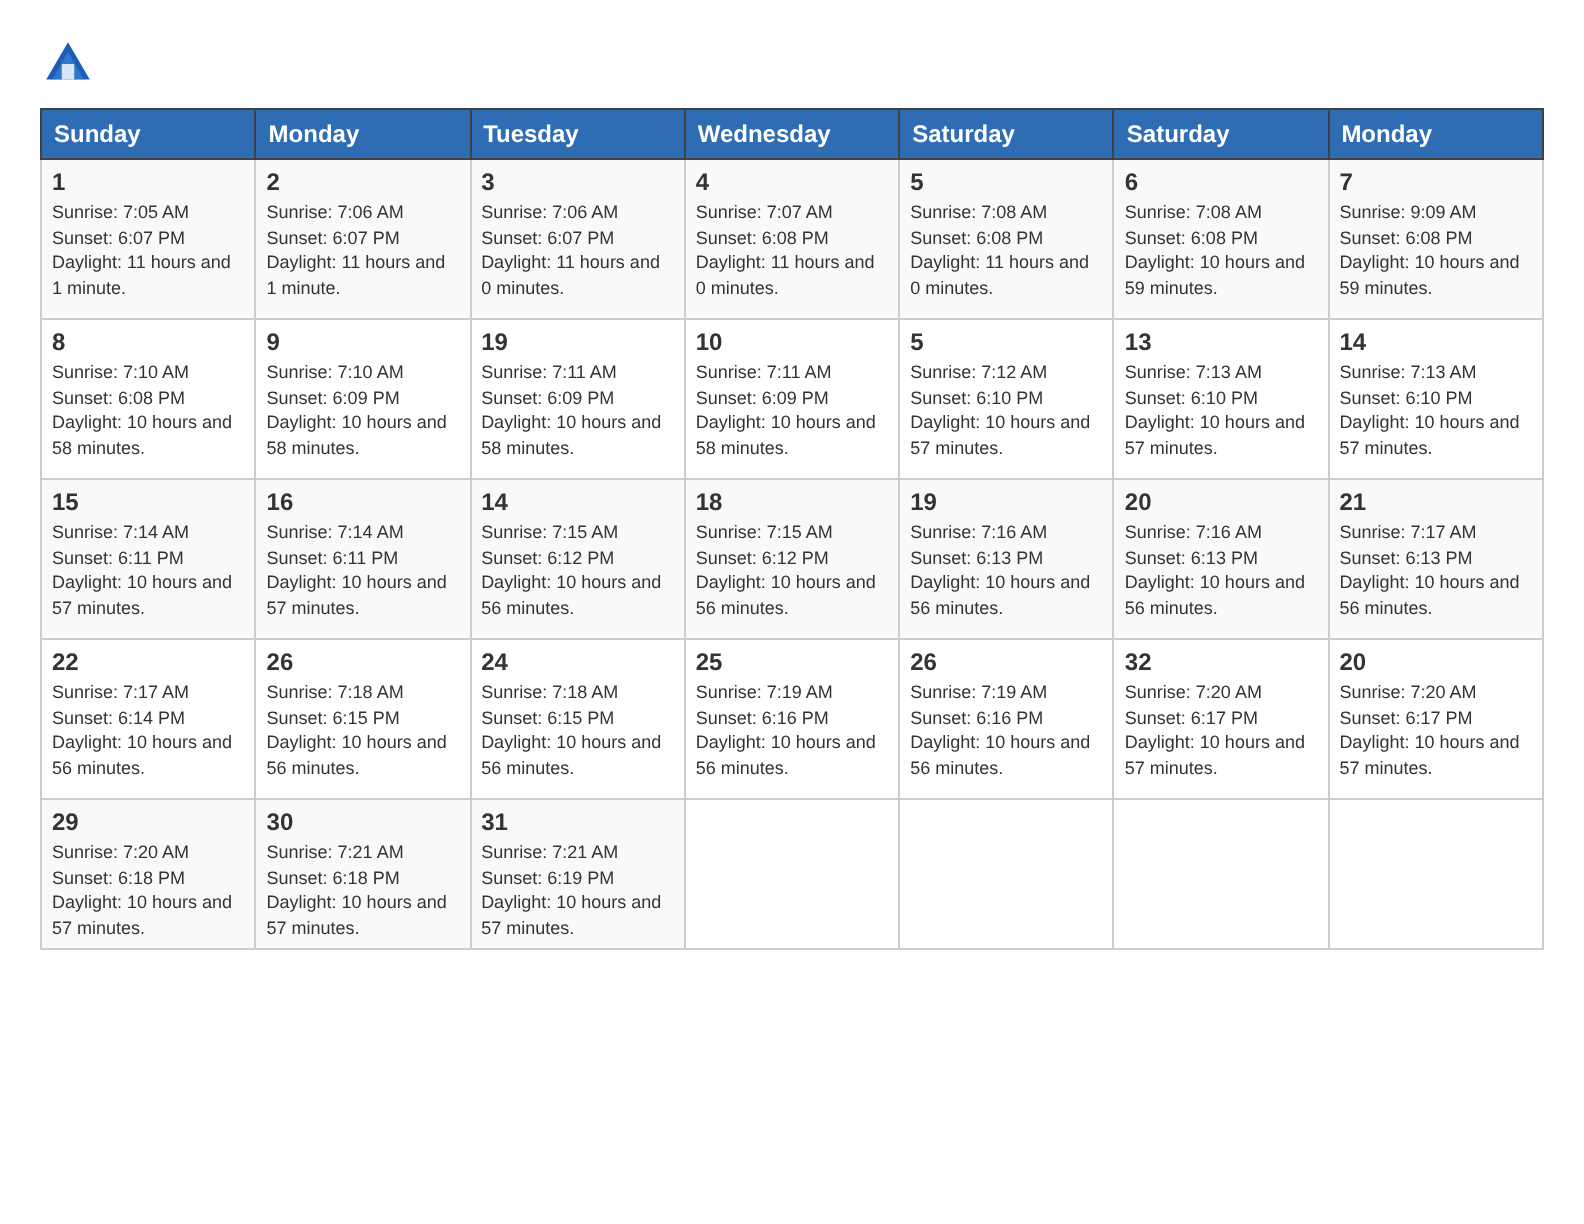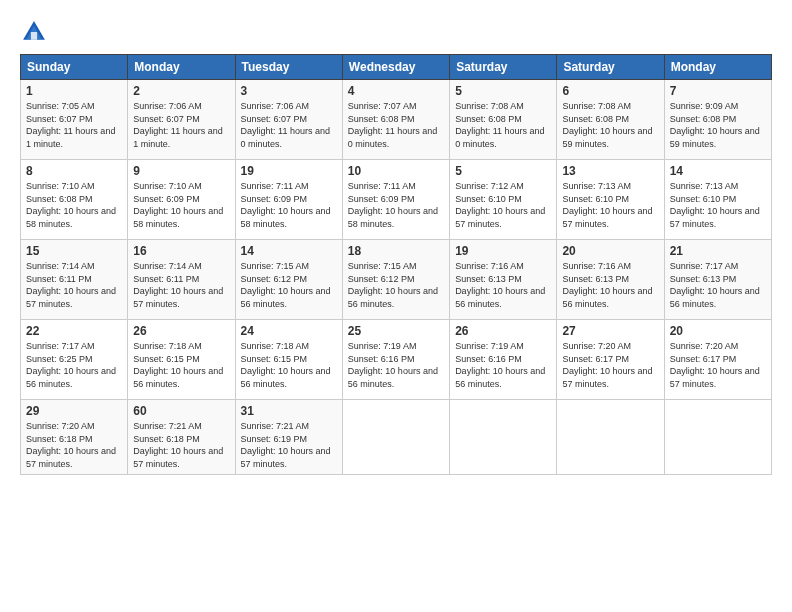--- a/index.html
+++ b/index.html
@@ -310,21 +310,21 @@
             <span>Sunset: 6:13 PM</span><br>
             <span>Daylight: 10 hours and 56 minutes.</span>
           </div>
         </td>
         </tr>
         <tr>
           <td>
           <span class="day-number">22</span>
           <div class="cell-content">
             <span>Sunrise: 7:17 AM</span><br>
-            <span>Sunset: 6:25 PM</span><br>
+            <span>Sunset: 6:14 PM</span><br>
             <span>Daylight: 10 hours and 56 minutes.</span>
           </div>
         </td>
           <td>
           <span class="day-number">26</span>
           <div class="cell-content">
             <span>Sunrise: 7:18 AM</span><br>
             <span>Sunset: 6:15 PM</span><br>
             <span>Daylight: 10 hours and 56 minutes.</span>
           </div>
@@ -347,21 +347,21 @@
         </td>
           <td>
           <span class="day-number">26</span>
           <div class="cell-content">
             <span>Sunrise: 7:19 AM</span><br>
             <span>Sunset: 6:16 PM</span><br>
             <span>Daylight: 10 hours and 56 minutes.</span>
           </div>
         </td>
           <td>
-          <span class="day-number">27</span>
+          <span class="day-number">32</span>
           <div class="cell-content">
             <span>Sunrise: 7:20 AM</span><br>
             <span>Sunset: 6:17 PM</span><br>
             <span>Daylight: 10 hours and 57 minutes.</span>
           </div>
         </td>
           <td>
           <span class="day-number">20</span>
           <div class="cell-content">
             <span>Sunrise: 7:20 AM</span><br>
@@ -373,21 +373,21 @@
         <tr class="week5">
           <td>
           <span class="day-number">29</span>
           <div class="cell-content">
             <span>Sunrise: 7:20 AM</span><br>
             <span>Sunset: 6:18 PM</span><br>
             <span>Daylight: 10 hours and 57 minutes.</span>
           </div>
         </td>
           <td>
-          <span class="day-number">60</span>
+          <span class="day-number">30</span>
           <div class="cell-content">
             <span>Sunrise: 7:21 AM</span><br>
             <span>Sunset: 6:18 PM</span><br>
             <span>Daylight: 10 hours and 57 minutes.</span>
           </div>
         </td>
           <td>
           <span class="day-number">31</span>
           <div class="cell-content">
             <span>Sunrise: 7:21 AM</span><br>

